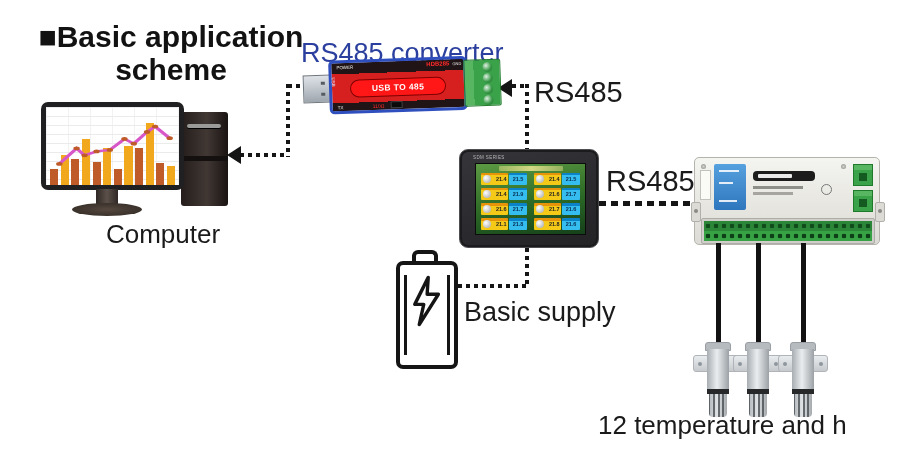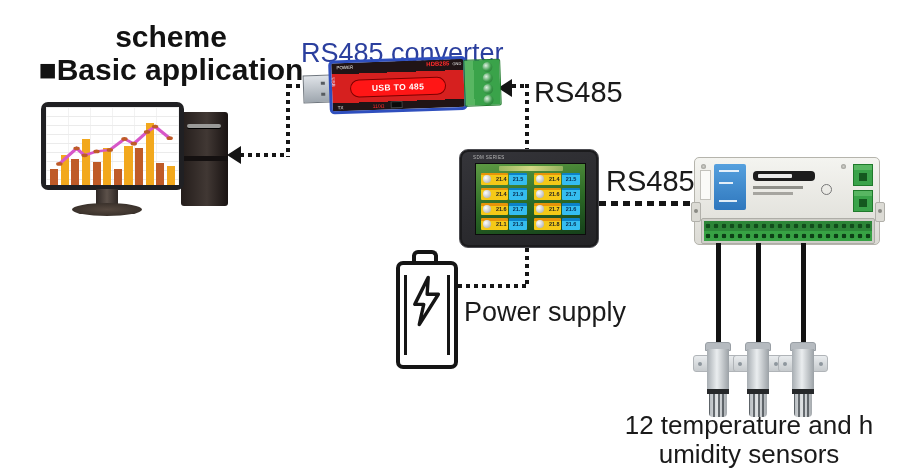--- a/index.html
+++ b/index.html
@@ -7,21 +7,21 @@
          font-family:"Liberation Sans",sans-serif;color:#151515;}
   .abs{position:absolute;}
   
   .title{left:38px;top:20px;width:266px;text-align:center;font-size:30px;line-height:33px;font-weight:bold;color:#121212;}
   .convTitle{left:301px;top:38px;font-size:27px;color:#2b3f9e;}
   .rs1{left:534px;top:76px;font-size:29px;color:#1a1a1a;}
   .rs2{left:606px;top:165px;font-size:29px;color:#1a1a1a;}
   .compLbl{left:78px;top:219px;width:170px;text-align:center;font-size:26px;color:#1a1a1a;}
   .psLbl{left:464px;top:297px;font-size:27px;color:#1a1a1a;}
   .psSpec{left:340px;top:368px;width:320px;text-align:center;font-size:29px;color:#1a1a1a;}
-  .senLbl{left:598px;top:411px;width:302px;text-align:center;font-size:26px;line-height:29px;color:#1a1a1a;}
+  .senLbl{left:598px;top:411px;width:302px;font-size:26px;line-height:29px;color:#1a1a1a;}
   
   .dh{height:4px;background:repeating-linear-gradient(90deg,#151515 0 4px,transparent 4px 8px);}
   .dv{width:4px;background:repeating-linear-gradient(180deg,#151515 0 4px,transparent 4px 8px);}
   .dhl{height:5px;background:repeating-linear-gradient(90deg,#151515 0 7px,transparent 7px 12px);}
   .arrL{width:0;height:0;border-top:9px solid transparent;border-bottom:9px solid transparent;border-right:14px solid #151515;}
   
   .tower{left:181px;top:112px;width:47px;height:94px;border-radius:3px;
          background:linear-gradient(90deg,#241d1b,#41383431 55%,#191312);background:linear-gradient(90deg,#241d1b,#413834 55%,#191312);}
   .tower .slot{position:absolute;left:6px;top:12px;width:34px;height:4px;background:#9a9a98;border-radius:2px;box-shadow:0 1px 0 #000;}
   .tower .groove{position:absolute;left:0;top:44px;width:100%;height:5px;background:#141010;}
@@ -115,22 +115,22 @@
   .stip{position:absolute;left:17px;top:52px;width:18px;height:23px;border-radius:0 0 4px 4px;
         background-image:repeating-linear-gradient(90deg,rgba(72,78,83,.8) 0 1.5px,transparent 1.5px 4.5px),
                          linear-gradient(90deg,#b2b7bb,#e0e3e5 45%,#a5aaae);}
 </style>
 </head>
 <body>
 
 <div id="stage">
 
   <div class="abs title">
+    <div>■Basic application</div>
     <div>scheme</div>
-    <div>■Basic application</div>
   </div>
 
   <div class="abs convTitle" style="color: rgb(43, 63, 158);">RS485 converter</div>
 
   <div class="abs tower">
     <div class="slot"></div>
     <div class="groove"></div>
   </div>
   <div class="abs monitor">
     <div class="mscreen">
@@ -158,20 +158,21 @@
           <circle cx="59" cy="41" r="2.4" fill="#bf5b28"></circle>
           <circle cx="66" cy="47" r="2.4" fill="#bf5b28"></circle>
           <circle cx="76" cy="32" r="2.4" fill="#bf5b28"></circle>
           <circle cx="82" cy="25" r="2.4" fill="#bf5b28"></circle>
           <circle cx="93" cy="40" r="2.4" fill="#bf5b28"></circle>
         </svg>
     </div>
   </div>
   <div class="abs neck"></div>
   <div class="abs base"></div>
+  <div class="abs compLbl">Computer</div>
 
   <div class="abs dh" style="left:288px;top:84px;width:26px;"></div>
   <div class="abs dv" style="left:286px;top:84px;height:73px;"></div>
   <div class="abs dh" style="left:240px;top:153px;width:48px;"></div>
   <div class="abs arrL" style="left:227px;top:146px;"></div>
 
   <div class="abs arrL" style="left:498px;top:79px;"></div>
   <div class="abs dh" style="left:512px;top:84px;width:17px;"></div>
   <div class="abs dv" style="left:525px;top:84px;height:66px;"></div>
   <div class="abs rs1">RS485</div>
@@ -278,21 +279,21 @@
     </div>
   </div>
 
   <div class="abs batCap"></div>
   <div class="abs batBody"></div>
   <div class="abs batLineL"></div>
   <div class="abs batLineR"></div>
   <svg class="abs boltSvg" viewBox="0 0 32 48">
     <path d="M18 3 L6 27 H14 L10 45 L27 18 H17 Z" fill="none" stroke="#151515" stroke-width="3" stroke-linejoin="round"></path>
   </svg>
-  <div class="abs psLbl">Power supply</div>
+  <div class="abs psLbl">Basic supply</div>
 
   <div class="abs logger">
     <div class="ear" style="left:-4px;">
         <i></i>
       </div>
     <div class="ear" style="left:180px;">
         <i></i>
       </div>
     <div class="lslot"></div>
     <div class="lblue">
@@ -349,16 +350,15 @@
         <i style="right:4px;"></i>
       </div>
     <div class="scap"></div>
     <div class="sbody"></div>
     <div class="sband"></div>
     <div class="stip"></div>
   </div>
 
   <div class="abs senLbl">
     <div>12 temperature and h</div>
-    <div>umidity sensors</div>
   </div>
 
 </div>
 
 </body></html>

